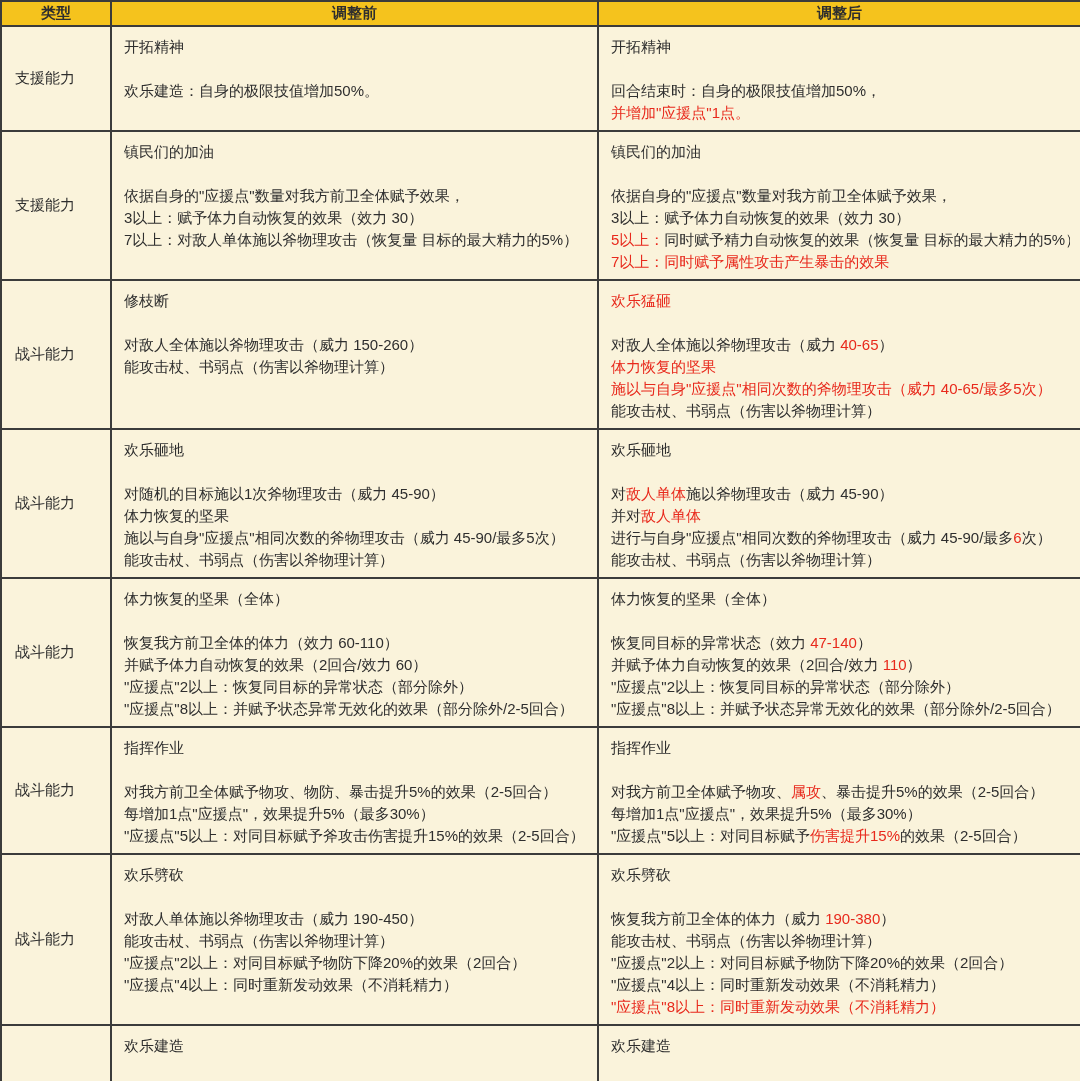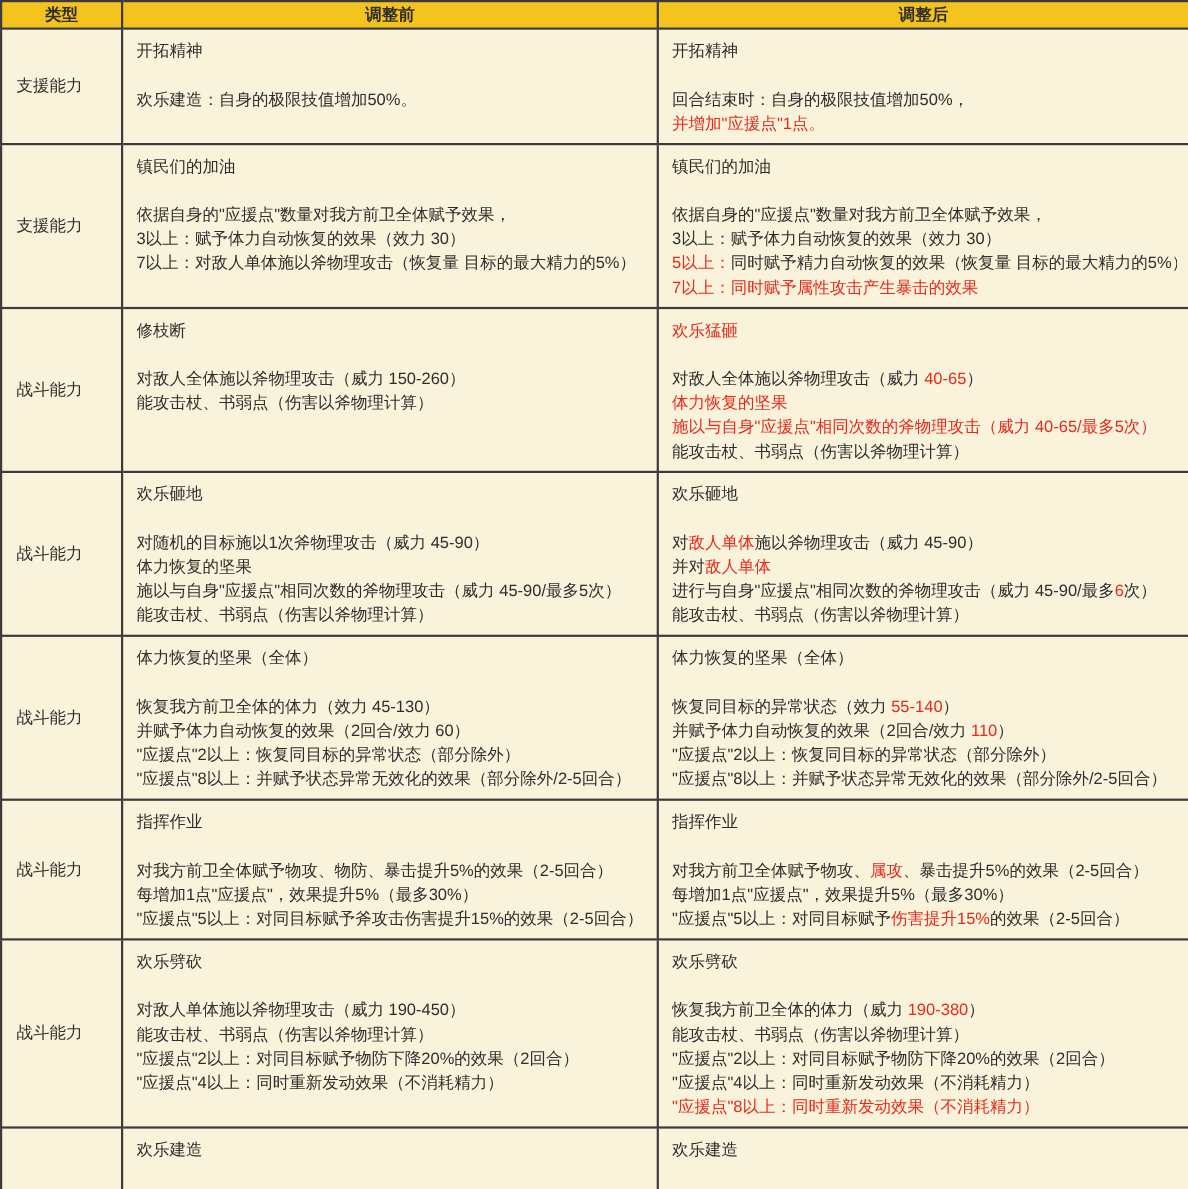--- a/index.html
+++ b/index.html
@@ -126,29 +126,29 @@
           <div class="line"><span>并对</span><span class="red">敌人单体</span></div>
           <div class="line"><span>进行与自身"应援点"相同次数的斧物理攻击（威力 45-90/最多</span><span class="red">6</span><span>次）</span></div>
           <div class="line"><span>能攻击杖、书弱点（伤害以斧物理计算）</span></div>
         </td>
       </tr>
       <tr class="r4">
         <td class="type">战斗能力</td>
         <td class="content">
           <div class="line"><span>体力恢复的坚果（全体）</span></div>
           <div class="line">&nbsp;</div>
-          <div class="line"><span>恢复我方前卫全体的体力（效力 45-130）</span></div>
+          <div class="line"><span>恢复我方前卫全体的体力（效力 60-110）</span></div>
           <div class="line"><span>并赋予体力自动恢复的效果（2回合/效力 60）</span></div>
           <div class="line"><span>"应援点"2以上：恢复同目标的异常状态（部分除外）</span></div>
           <div class="line"><span>"应援点"8以上：并赋予状态异常无效化的效果（部分除外/2-5回合）</span></div>
         </td>
         <td class="content">
           <div class="line"><span>体力恢复的坚果（全体）</span></div>
           <div class="line">&nbsp;</div>
-          <div class="line"><span>恢复同目标的异常状态（效力 </span><span class="red">55-140</span><span>）</span></div>
+          <div class="line"><span>恢复同目标的异常状态（效力 </span><span class="red">47-140</span><span>）</span></div>
           <div class="line"><span>并赋予体力自动恢复的效果（2回合/效力 </span><span class="red">110</span><span>）</span></div>
           <div class="line"><span>"应援点"2以上：恢复同目标的异常状态（部分除外）</span></div>
           <div class="line"><span>"应援点"8以上：并赋予状态异常无效化的效果（部分除外/2-5回合）</span></div>
         </td>
       </tr>
       <tr class="r5">
         <td class="type">战斗能力</td>
         <td class="content">
           <div class="line"><span>指挥作业</span></div>
           <div class="line">&nbsp;</div>

